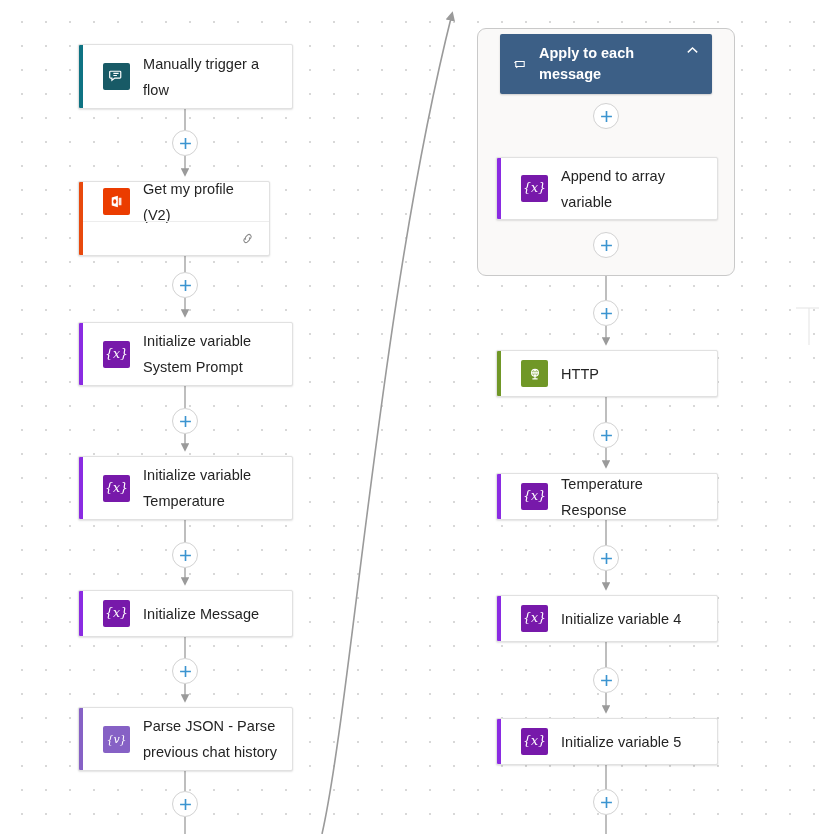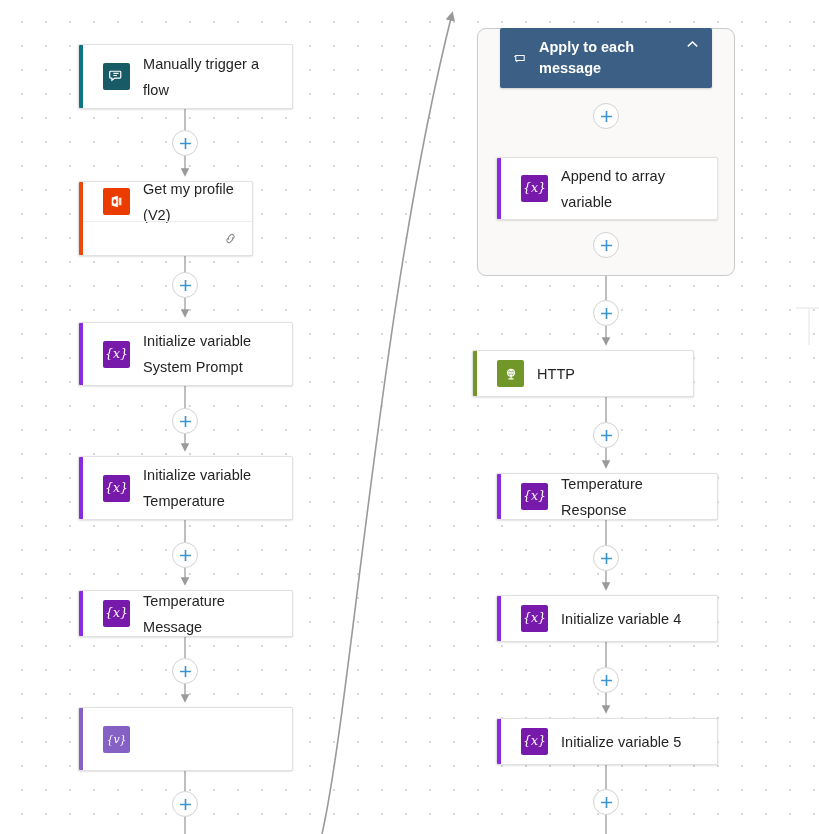--- a/index.html
+++ b/index.html
@@ -210,21 +210,21 @@
         <svg width="17" height="17" viewBox="0 0 20 20" fill="none" stroke="#ffffff" stroke-width="1.4">
           <path d="M3 3.8 h11 a1 1 0 0 1 1 1 v6 a1 1 0 0 1 -1 1 h-6 l-3.4 2.6 v-2.6 h-1.6 a1 1 0 0 1 -1 -1 v-6 a1 1 0 0 1 1 -1 z" fill="#185a66"></path>
           <path d="M6.3 6.4 h6.2 M6.3 8.8 h4.2"></path>
         </svg>
       </div>
       <div class="card-title">Manually trigger a
 flow</div>
     </div>
   </div>
 
-  <div class="card" style="left:78px; top:181px; width:175px; height:75px;">
+  <div class="card" style="left:78px; top:181px; width:192px; height:75px;">
     <div class="card-accent" style="background:#e8490d;"></div>
     <div class="card-main">
       <div class="card-icon" style="background:#eb3c00;">
         <svg width="17" height="17" viewBox="0 0 20 20">
           <path d="M4.4 5.2 L11.6 3.2 v13.6 L4.4 14.8 z" fill="#ffffff"></path>
           <path d="M12.6 5.6 h3.2 v8.8 h-3.2 z" fill="#ffffff" opacity="0.85"></path>
           <ellipse cx="8" cy="10" rx="1.8" ry="2.7" fill="#eb3c00"></ellipse>
         </svg>
       </div>
       <div class="card-title">Get my profile (V2)</div>
@@ -260,30 +260,32 @@
 Temperature</div>
     </div>
   </div>
 
   <div class="card" style="left:78px; top:590px; width:215px; height:47px;">
     <div class="card-accent" style="background:#8a2be2;"></div>
     <div class="card-main">
       <div class="card-icon" style="background:#7719aa;">
         <span class="glyph-varx">{<i>x</i>}</span>
       </div>
-      <div class="card-title">Temperature Message</div>
+      <div class="card-title">Initialize Message</div>
     </div>
   </div>
 
   <div class="card" style="left:78px; top:707px; width:215px; height:64px;">
     <div class="card-accent" style="background:#8661c5;"></div>
     <div class="card-main">
       <div class="card-icon" style="background:#8661c5;">
         <span class="glyph-varx" style="font-size:11px;">{<i>v</i>}</span>
       </div>
+      <div class="card-title">Parse JSON - Parse
+previous chat history</div>
     </div>
   </div>
 
   <div class="plus" style="left:172px; top:130px;">
     <svg width="13" height="13" viewBox="0 0 12 12" stroke="#3b94d0" stroke-width="1.5">
         <path d="M6 1 v10 M1 6 h10"></path>
       </svg>
   </div>
   <div class="plus" style="left:172px; top:272px;">
     <svg width="13" height="13" viewBox="0 0 12 12" stroke="#3b94d0" stroke-width="1.5">
@@ -306,21 +308,21 @@
       </svg>
   </div>
   <div class="plus" style="left:172px; top:791px;">
     <svg width="13" height="13" viewBox="0 0 12 12" stroke="#3b94d0" stroke-width="1.5">
         <path d="M6 1 v10 M1 6 h10"></path>
       </svg>
   </div>
 
   <div class="scope" style="left:477px; top:28px; width:258px; height:248px;"></div>
 
-  <div class="scope-header" style="left:500px; top:28px; width:212px; height:60px;">
+  <div class="scope-header" style="left:500px; top:34px; width:212px; height:60px;">
     <span class="scope-header-icon">
       <svg width="14" height="14" viewBox="0 0 16 16" fill="none" stroke="#ffffff" stroke-width="1.2">
         <path d="M3.2 5.2 h9.6 v5.6 h-9.6 z"></path>
         <path d="M3.2 5.2 l-1.6 1.4 M3.2 10.8 l1.6 1.5"></path>
       </svg>
     </span>
     <span class="scope-header-title">Apply to each
 message</span>
     <span class="scope-collapse">
       <svg width="15" height="15" viewBox="0 0 16 16" fill="none" stroke="#ffffff" stroke-width="1.5">
@@ -344,21 +346,21 @@
     <svg width="13" height="13" viewBox="0 0 12 12" stroke="#3b94d0" stroke-width="1.5">
         <path d="M6 1 v10 M1 6 h10"></path>
       </svg>
   </div>
   <div class="plus" style="left:593px; top:232px;">
     <svg width="13" height="13" viewBox="0 0 12 12" stroke="#3b94d0" stroke-width="1.5">
         <path d="M6 1 v10 M1 6 h10"></path>
       </svg>
   </div>
 
-  <div class="card" style="left:472px; top:350px; width:222px; height:47px;">
+  <div class="card" style="left:496px; top:350px; width:222px; height:47px;">
     <div class="card-accent" style="background:#709727;"></div>
     <div class="card-main">
       <div class="card-icon" style="background:#709727;">
         <svg width="16" height="16" viewBox="0 0 16 16" fill="none" stroke="#ffffff" stroke-width="1.15">
           <circle cx="8" cy="6.8" r="3.4"></circle>
           <path d="M4.6 6.8 h6.8 M8 3.4 c1.5 1.9 1.5 5 0 6.8 M8 3.4 c-1.5 1.9 -1.5 5 0 6.8"></path>
           <path d="M8 10.2 v2.4 M5.4 12.8 h5.2"></path>
         </svg>
       </div>
       <div class="card-title">HTTP</div>

